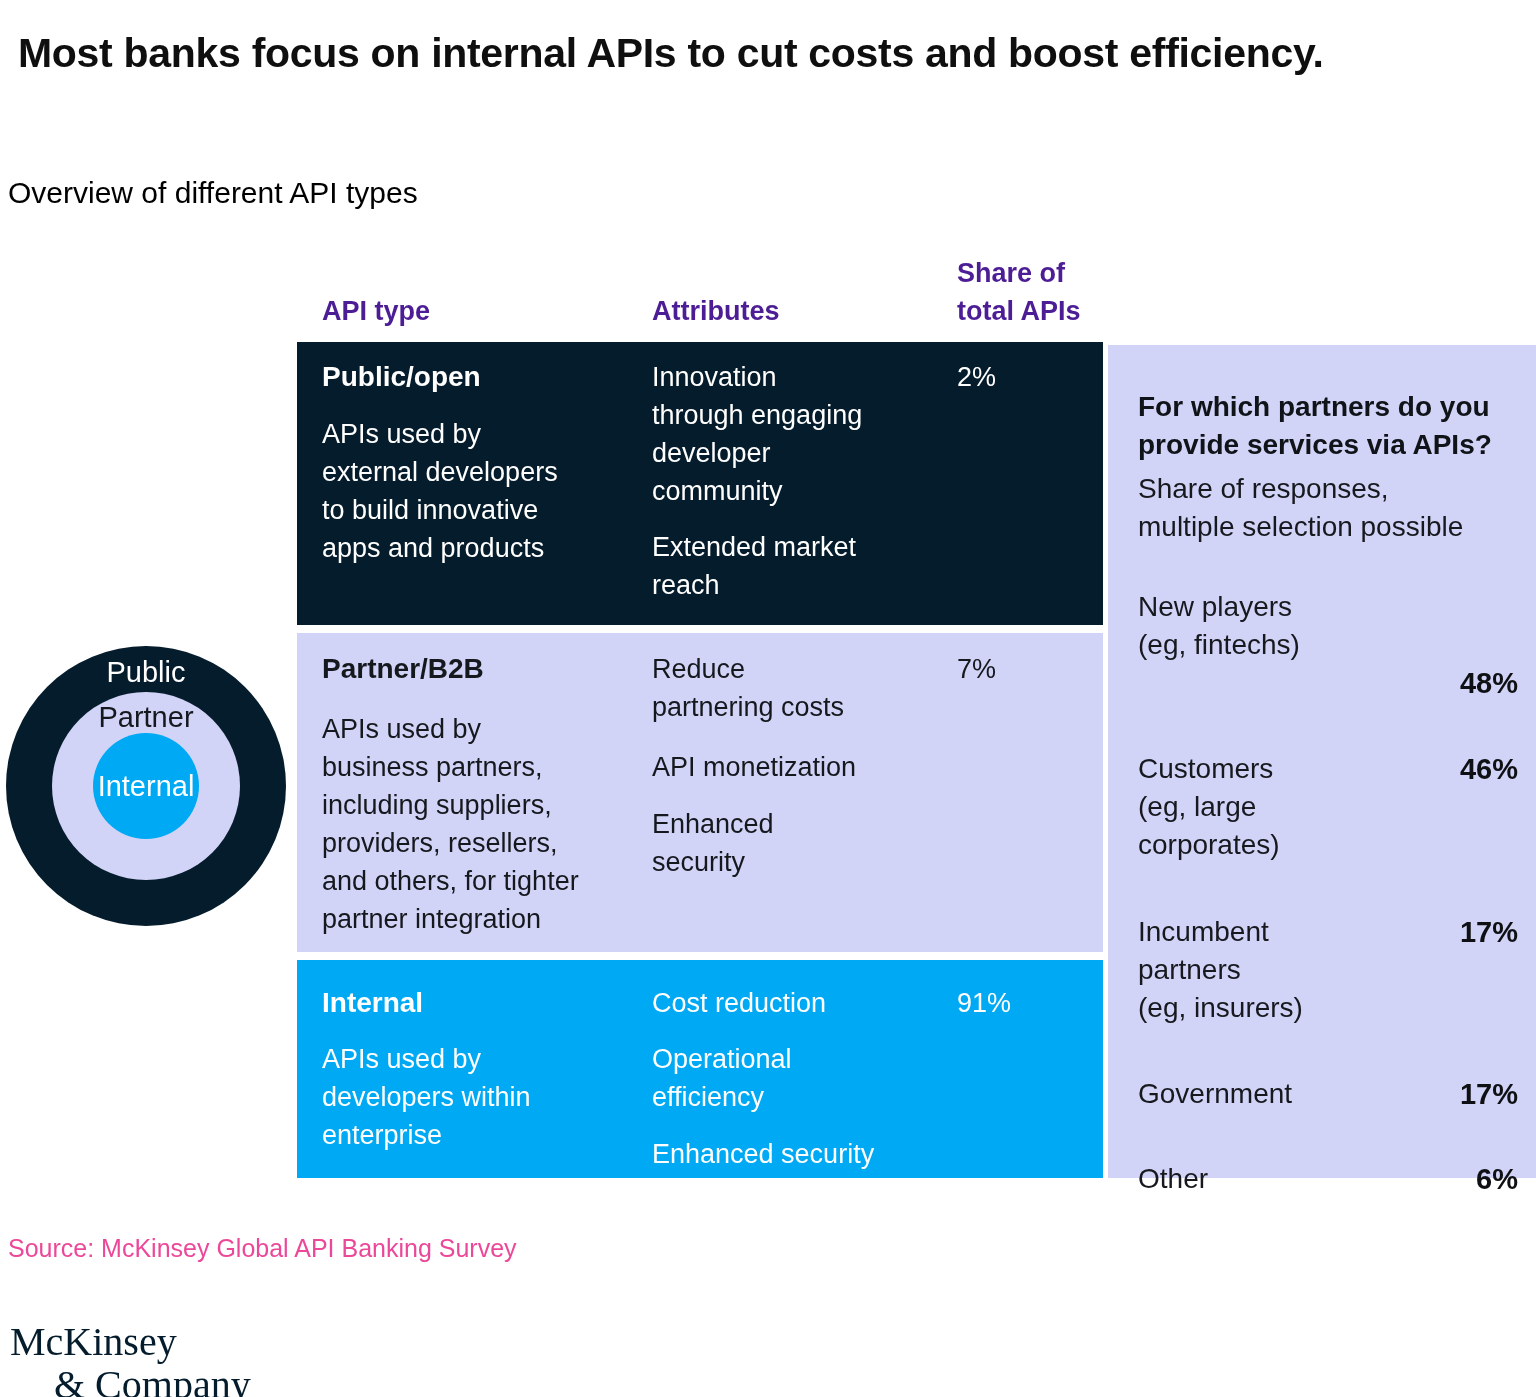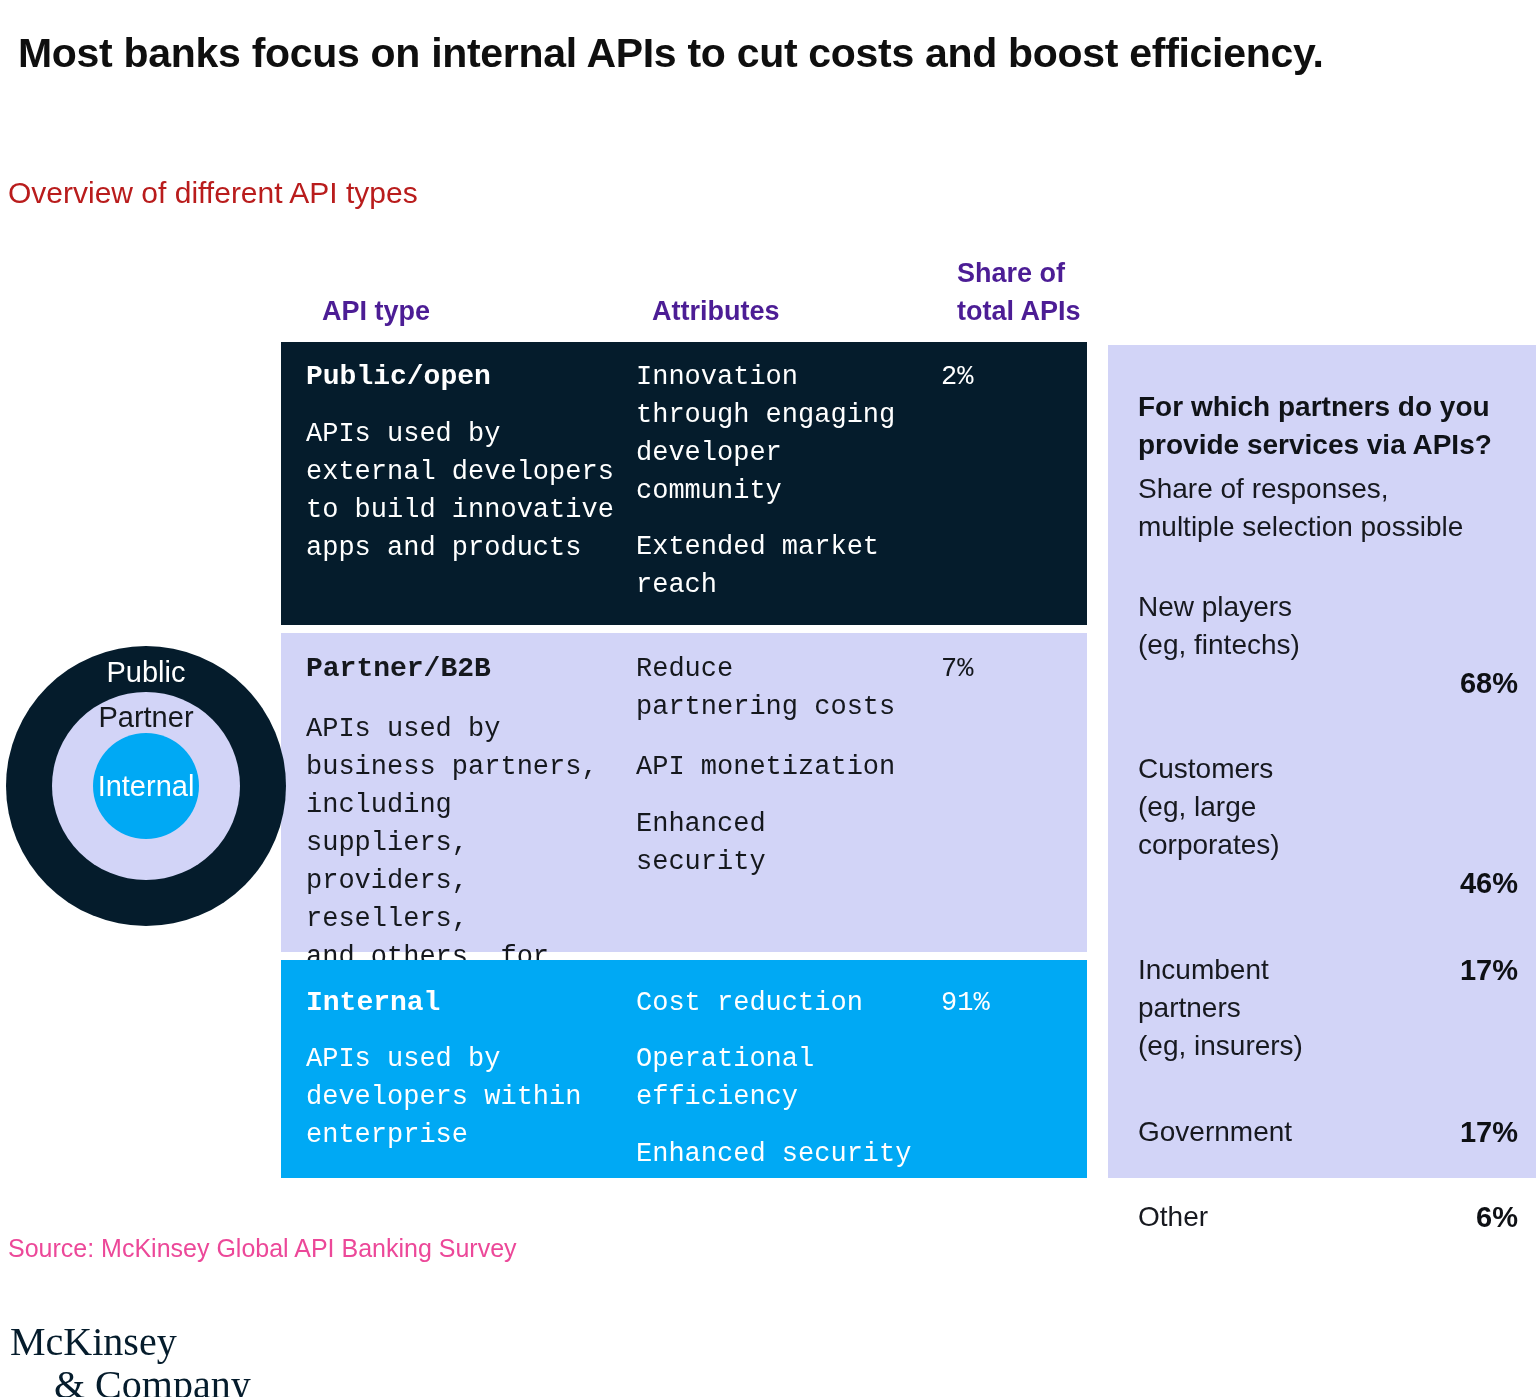--- a/index.html
+++ b/index.html
@@ -2,28 +2,28 @@
 <html><head>
 <meta charset="utf-8">
 <style>
   html,body { margin:0; padding:0; background:#ffffff; }
   .canvas {
     position:relative; width:1536px; height:1397px; background:#ffffff;
     font-family:"Liberation Sans", sans-serif; overflow:hidden;
     --dark_navy:#051c2c; --lavender:#d2d4f7; --cyan:#00a9f4;
   }
   .page-title { position:absolute; left:8px; top:30px; font-size:41px; font-weight:bold; color:#0f0f0f; letter-spacing:-0.3px;margin-left:10px; }
-  .fig-subtitle { position:absolute; left:8px; top:176px; font-size:30px; font-weight:400; color:#b91c1c; }
+  .fig-subtitle { position:absolute; left:8px; top:176px; font-size:30px; font-weight:400; color:#000000; }
 
   .col-head { position:absolute; font-size:27px; font-weight:bold; color:#4c1d95; line-height:38px; white-space:pre-line; }
   .head-apitype { left:322px; top:292px; }
   .head-attrs   { left:652px; top:292px; }
   .head-share   { left:957px; top:254px; }
 
-  .trow { position:absolute; left:281px; width:806px;font-family:Liberation Mono, monospace; }
+  .trow { position:absolute; left:297px; width:806px; }
   .trow-public   { top:342px; height:283px; background:var(--dark_navy); color:#ffffff; }
   .trow-partner  { top:633px; height:319px; background:var(--lavender); color:#15181d; }
   .trow-internal { top:960px; height:218px; background:var(--cyan); color:#ffffff; }
 
   .cell { position:absolute; font-size:27px; line-height:38px; }
   .cell-type  { left:25px;  width:312px; }
   .cell-attrs { left:355px; width:292px; }
   .cell-share { left:660px; width:120px; }
   .type-label { font-weight:bold; font-size:28px; }
   .type-desc  { white-space:pre-line; }
@@ -44,21 +44,21 @@
   .middle-label { position:absolute; top:9px;  left:0; width:100%; text-align:center; color:#15181d; }
   .inner-label  { color:#ffffff; }
 
   .side-panel { position:absolute; left:1108px; top:345px; width:428px; height:833px;
                 background:var(--lavender); color:#17191f; box-sizing:border-box;
                 padding:43px 14px 0 30px; }
   .panel-title { font-size:28px; font-weight:bold; line-height:38px; white-space:pre-line; color:#101318; }
   .panel-subtitle { margin-top:6px; font-size:28px; line-height:38px; white-space:pre-line; }
   .panel-item { display:flex; align-items:flex-start; }
   .panel-item:nth-of-type(3) { margin-top:42px;flex-direction:column; }
-  .panel-item:nth-of-type(4) { margin-top:48px;flex-direction:column; }
+  .panel-item:nth-of-type(4) { margin-top:48px; }
   .panel-item:nth-of-type(5) { margin-top:49px; }
   .panel-item:nth-of-type(6) { margin-top:48px; }
   .panel-item:nth-of-type(7) { margin-top:47px; }
   .item-label { font-size:28px; line-height:38px; white-space:pre-line; width:250px; }
   .item-value { margin-left:auto; font-weight:bold; font-size:29px; line-height:38px; padding-right:4px; color:#0e1014; }
 
   .source-line { position:absolute; left:8px; top:1234px; font-size:25px; color:#ec4899; }
   .logo { position:absolute; left:10px; top:1320px; font-family:"Liberation Serif", serif;
           font-size:40px; line-height:43px; color:#051c2c; }
   .logo-line2 { padding-left:44px; }
@@ -144,21 +144,21 @@
   </div>
 
   <div class="side-panel">
     <div class="panel-title">For which partners do you
 provide services via APIs?</div>
     <div class="panel-subtitle">Share of responses,
 multiple selection possible</div>
     <div class="panel-item">
       <div class="item-label">New players
 (eg, fintechs)</div>
-      <div class="item-value">68%</div>
+      <div class="item-value">48%</div>
     </div>
     <div class="panel-item">
       <div class="item-label">Customers
 (eg, large
 corporates)</div>
       <div class="item-value">46%</div>
     </div>
     <div class="panel-item">
       <div class="item-label">Incumbent
 partners

